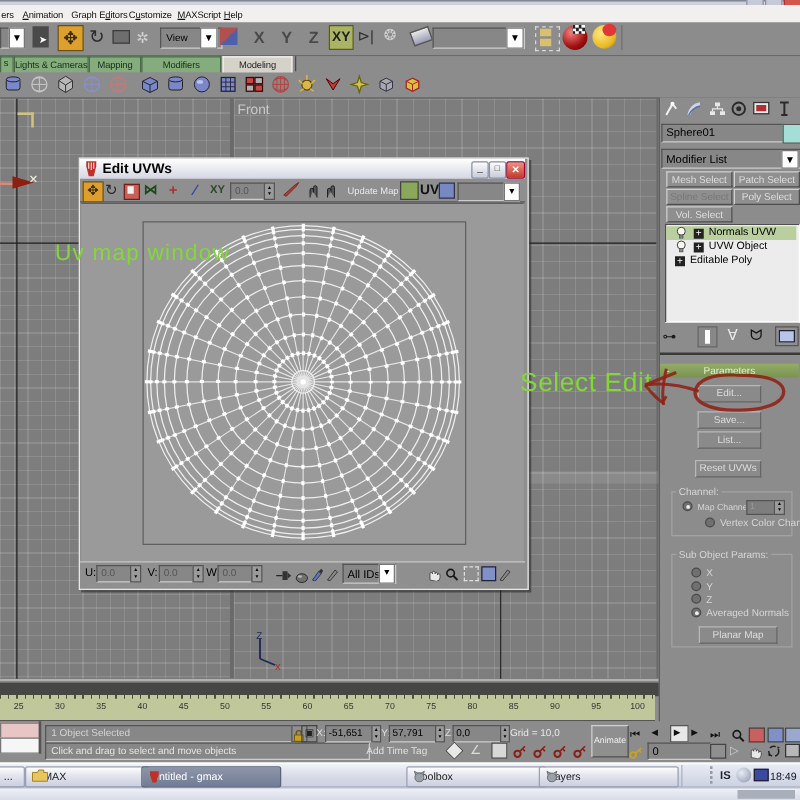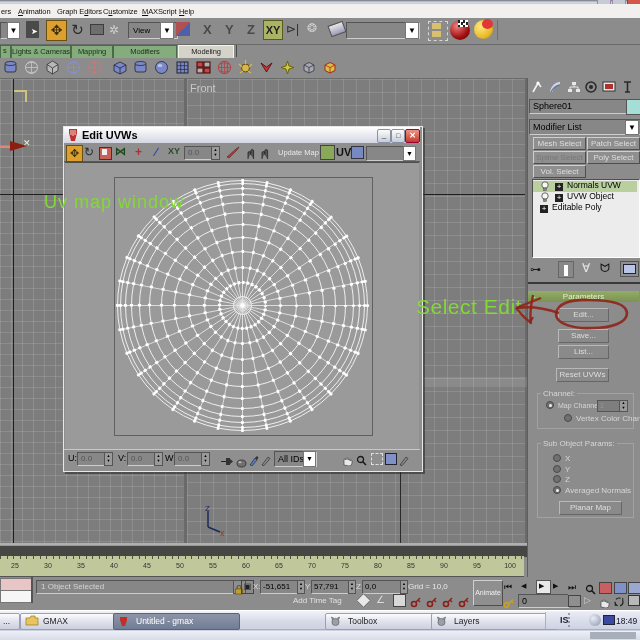--- a/index.html
+++ b/index.html
@@ -11,21 +11,21 @@
  repeating-linear-gradient(to right, rgba(255,255,255,0.12) 0 1px, transparent 1px 11px),
  repeating-linear-gradient(to bottom, rgba(255,255,255,0.12) 0 1px, transparent 1px 11px)}
 .btn{white-space:nowrap;overflow:hidden;background:#8f8f8f;border-top:1px solid #cfcfcf;border-left:1px solid #cfcfcf;
  border-right:1px solid #4e4e4e;border-bottom:1px solid #4e4e4e;color:#000;
  font-size:8.5px;text-align:center;line-height:11px}
 .sunk{background:#878787;border-top:1px solid #555;border-left:1px solid #555;
  border-right:1px solid #cdcdcd;border-bottom:1px solid #cdcdcd}
 .dd{background:#fff;border:1px solid #777;color:#000;text-align:center}.t10{font-size:10px;white-space:nowrap}.abs span{white-space:nowrap}
 .tbbtn{position:absolute;top:613px;height:15px;white-space:nowrap;border-radius:2px;
  background:linear-gradient(#fdfdfd,#e2e4ee 45%,#ccd0de);border:1px solid #9aa0b5;
- font-size:8.5px;color:#222;line-height:15px;padding-left:22px;overflow:hidden;white-space:nowrap}
+ font-size:8.5px;color:#222;line-height:15px;padding-left:7px;overflow:hidden;white-space:nowrap}
 .radio{display:inline-block;width:6px;height:6px;border-radius:50%;background:#707070;
  border:1px solid #4a4a4a;vertical-align:-1px;margin-right:4px}
 .radio.on::after{content:"";display:block;width:3px;height:3px;border-radius:50%;background:#f0f0f0;margin:1.5px}
 .grp{border:1px solid #a2a2a2}
 .pbtn{background:#8a8a8a;border:1px solid #b8b8b8;border-right-color:#666;border-bottom-color:#666;color:#dedede;font-size:8px;text-align:center;line-height:11px;white-space:nowrap}
 .t8l{font-size:8px;color:#d6d6d6;white-space:nowrap}
 </style></head><body>
 <div id="root">
 
 <div class="abs" style="left:0;top:0;width:640px;height:4px;background:linear-gradient(#70747e,#d4d8e2 55%,#c8ccd8)"></div>
@@ -377,20 +377,21 @@
       <span style="position:absolute;left:399px;top:6px;width:24px;text-align:center">85</span>
       <span style="position:absolute;left:432px;top:6px;width:24px;text-align:center">90</span>
       <span style="position:absolute;left:465px;top:6px;width:24px;text-align:center">95</span>
       <span style="position:absolute;left:498px;top:6px;width:24px;text-align:center">100</span>
     </div>
     <div class="abs" style="left:0;top:577px;width:640px;height:33px;background:#8c8c8c"></div>
     <div class="abs" style="left:0;top:578px;width:30px;height:11px;background:#e8c6c6;border:1px solid #777"></div>
     <div class="abs" style="left:0;top:590px;width:30px;height:11px;background:#f6f6f6;border:1px solid #777"></div>
     <div class="abs" style="left:31px;top:577px;width:2px;height:26px;background:#555"></div>
     <div class="abs sunk" style="left:36px;top:580px;width:196px;height:12px;font-size:8px;color:#d4d4d4;line-height:12px;padding-left:4px">1 Object Selected</div>
+    <div class="abs sunk" style="left:36px;top:594px;width:254px;height:12px;font-size:8px;color:#e4e4e4;line-height:12px;padding-left:4px">Click and drag to select and move objects</div>
     <div class="abs" style="left:293px;top:596px;font-size:8px;color:#e0e0e0;white-space:nowrap">Add Time Tag</div>
     <div class="abs" style="left:233px;top:580px;width:11px;height:12px;background:#8f8f8f;border:1px solid #555"><svg width="10" height="11">
         <rect x="1.5" y="5" width="7" height="5" fill="#c8a020" stroke="#6a5410" stroke-width="0.7"></rect>
         <path d="M3 5 V3.5 a2 2 0 0 1 4 0 V5" fill="none" stroke="#6a5410" stroke-width="1.1"></path>
       </svg></div>
     <div class="abs" style="left:241px;top:580px;width:11px;height:12px;border:1px solid #444;color:#222;font-size:8px;line-height:11px;text-align:center">▣</div>
     <div class="abs" style="left:253px;top:582px;font-size:8px;color:#ddd">X:</div>
     <div class="abs sunk" style="left:260px;top:580px;width:36px;height:12px;font-size:8px;color:#000;line-height:12px;padding-left:2px">-51,651</div>
     <div class="abs" style="left:297px;top:580px;width:6px;height:12px;background:#9a9a9a;border:1px solid #555;font-size:4px;line-height:5px;text-align:center">▲<br>▼</div>
     <div class="abs" style="left:305px;top:582px;font-size:8px;color:#ddd">Y:</div>
@@ -462,21 +463,21 @@
     <div class="abs tbbtn" style="left:325px;width:103px">Toolbox<span class="abs" style="left:4px;top:2px"><svg width="11" height="10">
           <circle cx="5.5" cy="6" r="3.6" fill="#9aa0a8" stroke="#555" stroke-width="0.6"></circle>
           <path d="M2.5 4 l-1 -3 2.5 1.4 M8.5 4 l1 -3 -2.5 1.4" fill="#9aa0a8" stroke="#555" stroke-width="0.6"></path>
         </svg></span></div>
     <div class="abs tbbtn" style="left:431px;width:103px">Layers<span class="abs" style="left:4px;top:2px"><svg width="11" height="10">
           <circle cx="5.5" cy="6" r="3.6" fill="#9aa0a8" stroke="#555" stroke-width="0.6"></circle>
           <path d="M2.5 4 l-1 -3 2.5 1.4 M8.5 4 l1 -3 -2.5 1.4" fill="#9aa0a8" stroke="#555" stroke-width="0.6"></path>
         </svg></span></div>
     <div class="abs" style="left:545px;top:612px;width:95px;height:17px;background:linear-gradient(#e8ebf4,#cdd2e2);border-left:1px solid #aab0c5"></div>
     <div class="abs" style="left:568px;top:613px;width:2px;height:14px;background:repeating-linear-gradient(#99a 0 2px,transparent 2px 4px)"></div>
-    <div class="abs" style="left:560px;top:615px;font-size:9px;color:#223;font-weight:bold">IS</div>
+    <div class="abs" style="left:576px;top:615px;font-size:9px;color:#223;font-weight:bold">IS</div>
     <div class="abs" style="left:589px;top:614px;width:12px;height:12px;border-radius:50%;background:radial-gradient(circle at 35% 35%,#e8ecf4,#8a94ad)"></div>
     <div class="abs" style="left:603px;top:615px;width:10px;height:8px;background:#3a4aa0;border:1px solid #223"></div>
     <div class="abs" style="left:616px;top:616px;font-size:8.5px;color:#112">18:49</div>
     <div class="abs" style="left:590px;top:632px;width:46px;height:7px;background:#a8aeba"></div>
 
 <div class="abs" style="left:44px;top:192px;font-size:18px;color:#82d936;letter-spacing:1px">Uv map window</div>
     <div class="abs" style="left:416px;top:295px;font-size:21px;color:#82d936;letter-spacing:0.5px">Select Edit</div>
     <svg class="abs" style="left:0;top:0;pointer-events:none" width="640" height="640">
 <path d="M556 314 C557 303 572 299 589 300 C610 300 626 303 627 313 C627 323 611 328 592 328 C574 329 556 324 556 314 Z" stroke="#8e2418" stroke-width="2.6" fill="none" opacity="0.9"></path>
 <path d="M559 313 C547 309 531 306 517 308" stroke="#8e2418" stroke-width="2.4" fill="none" opacity="0.9"></path>

